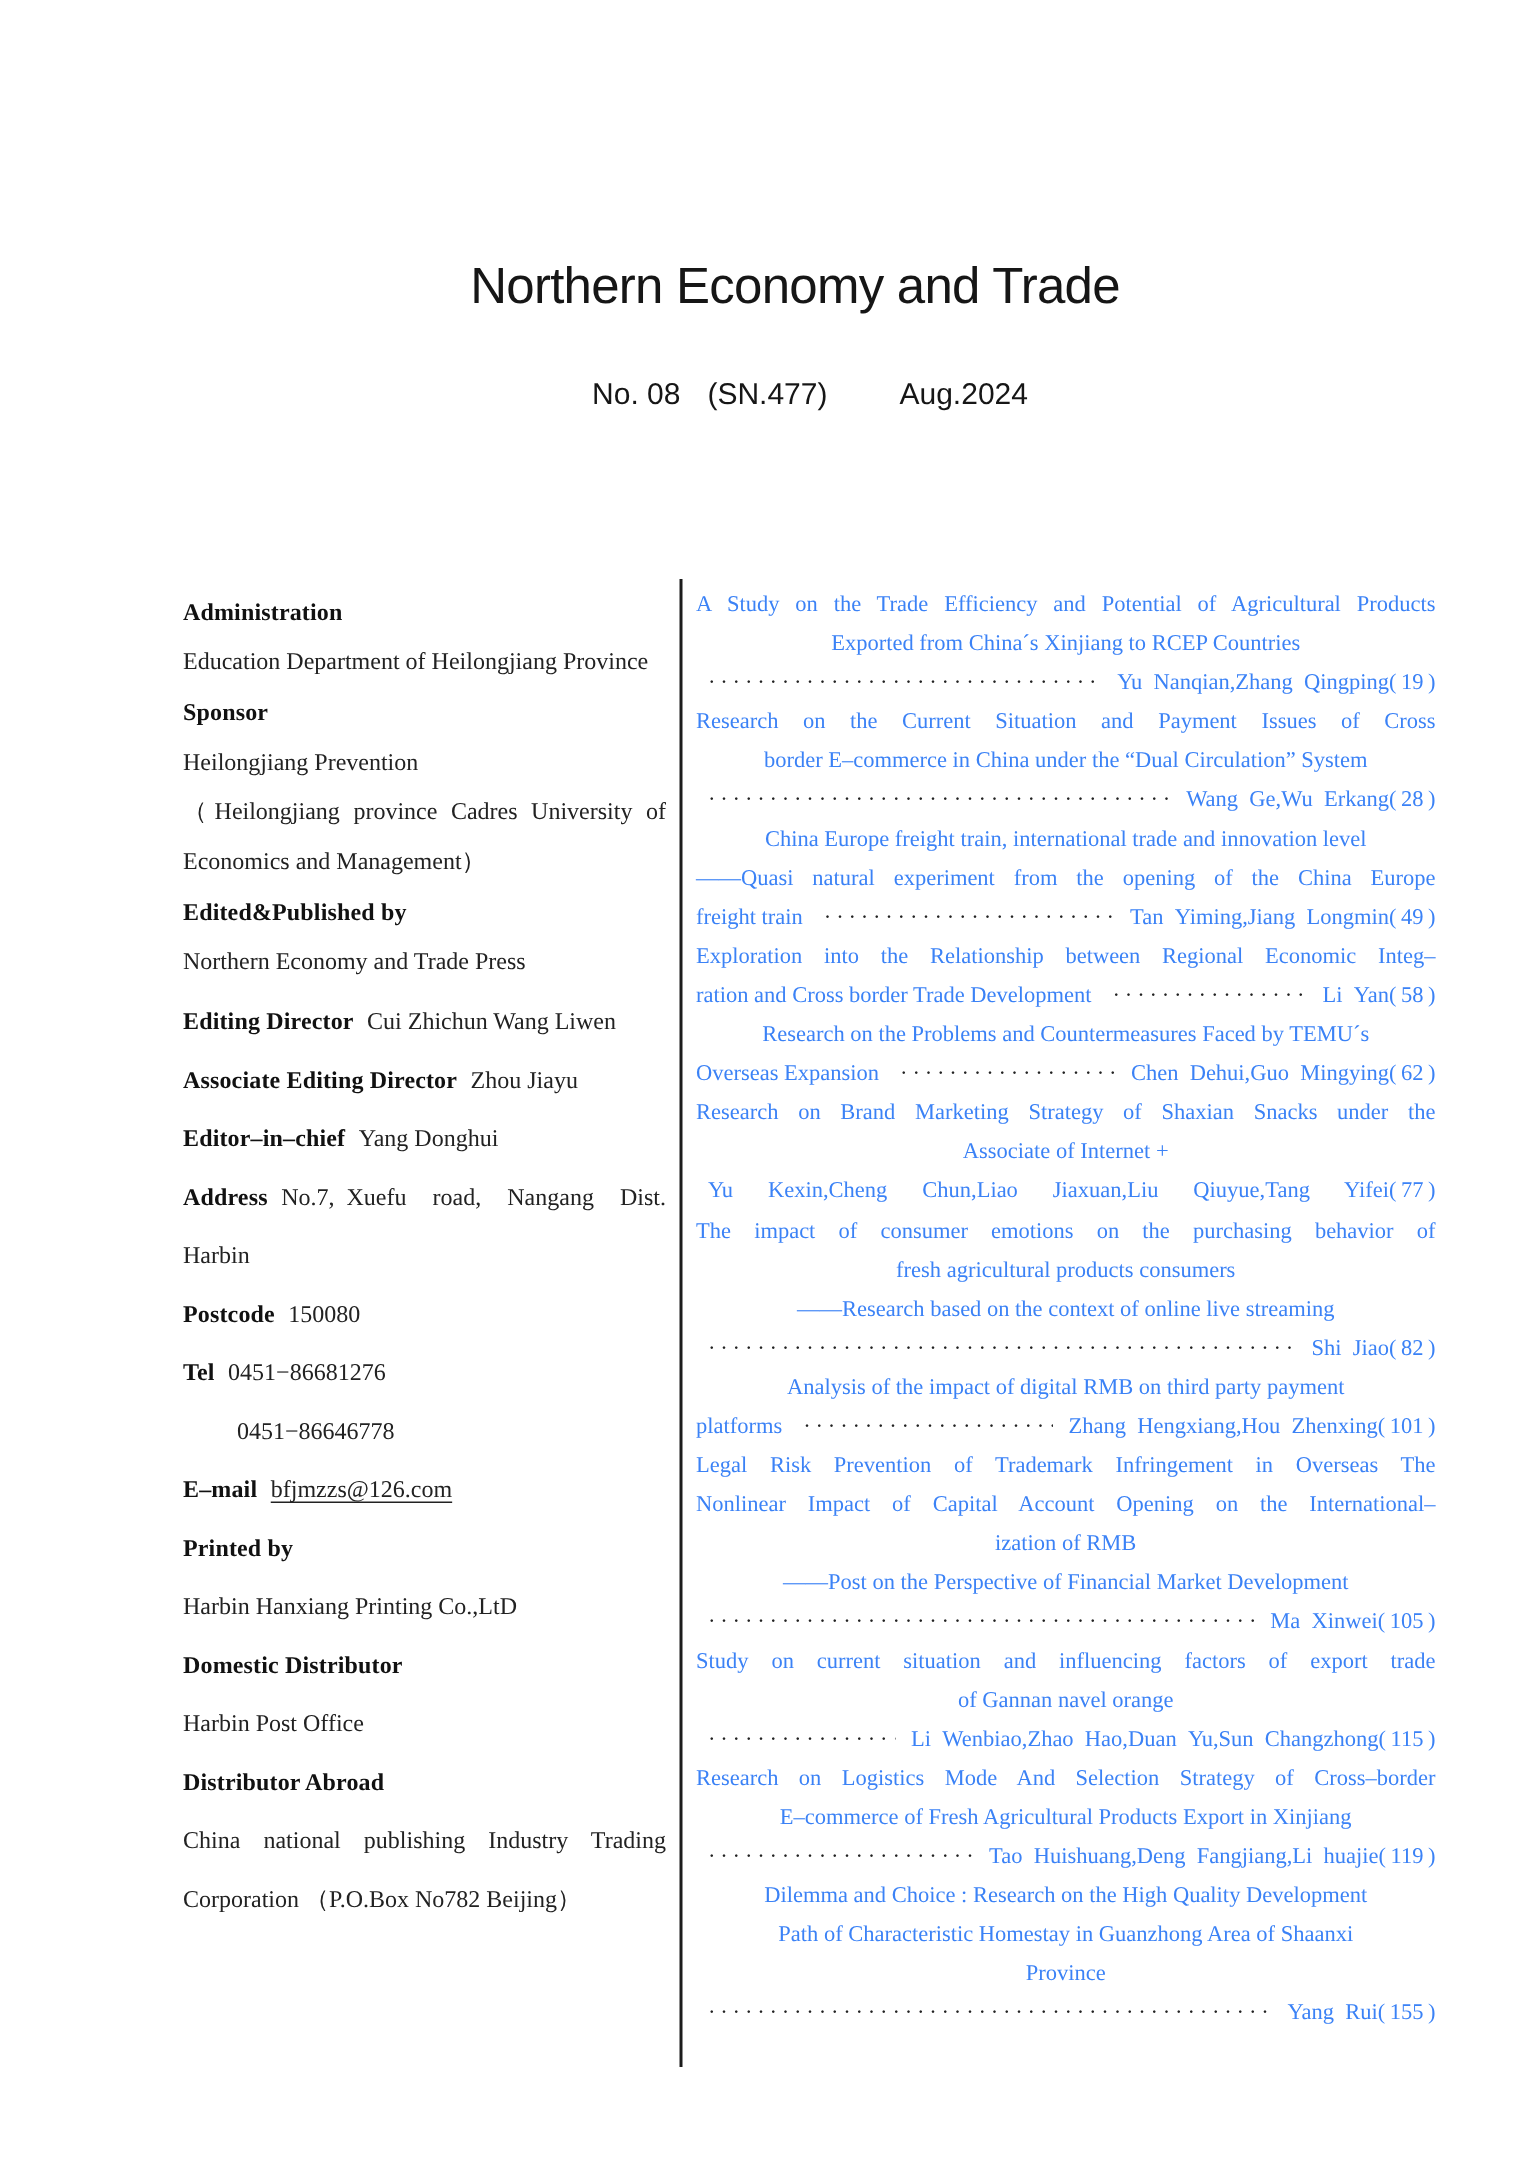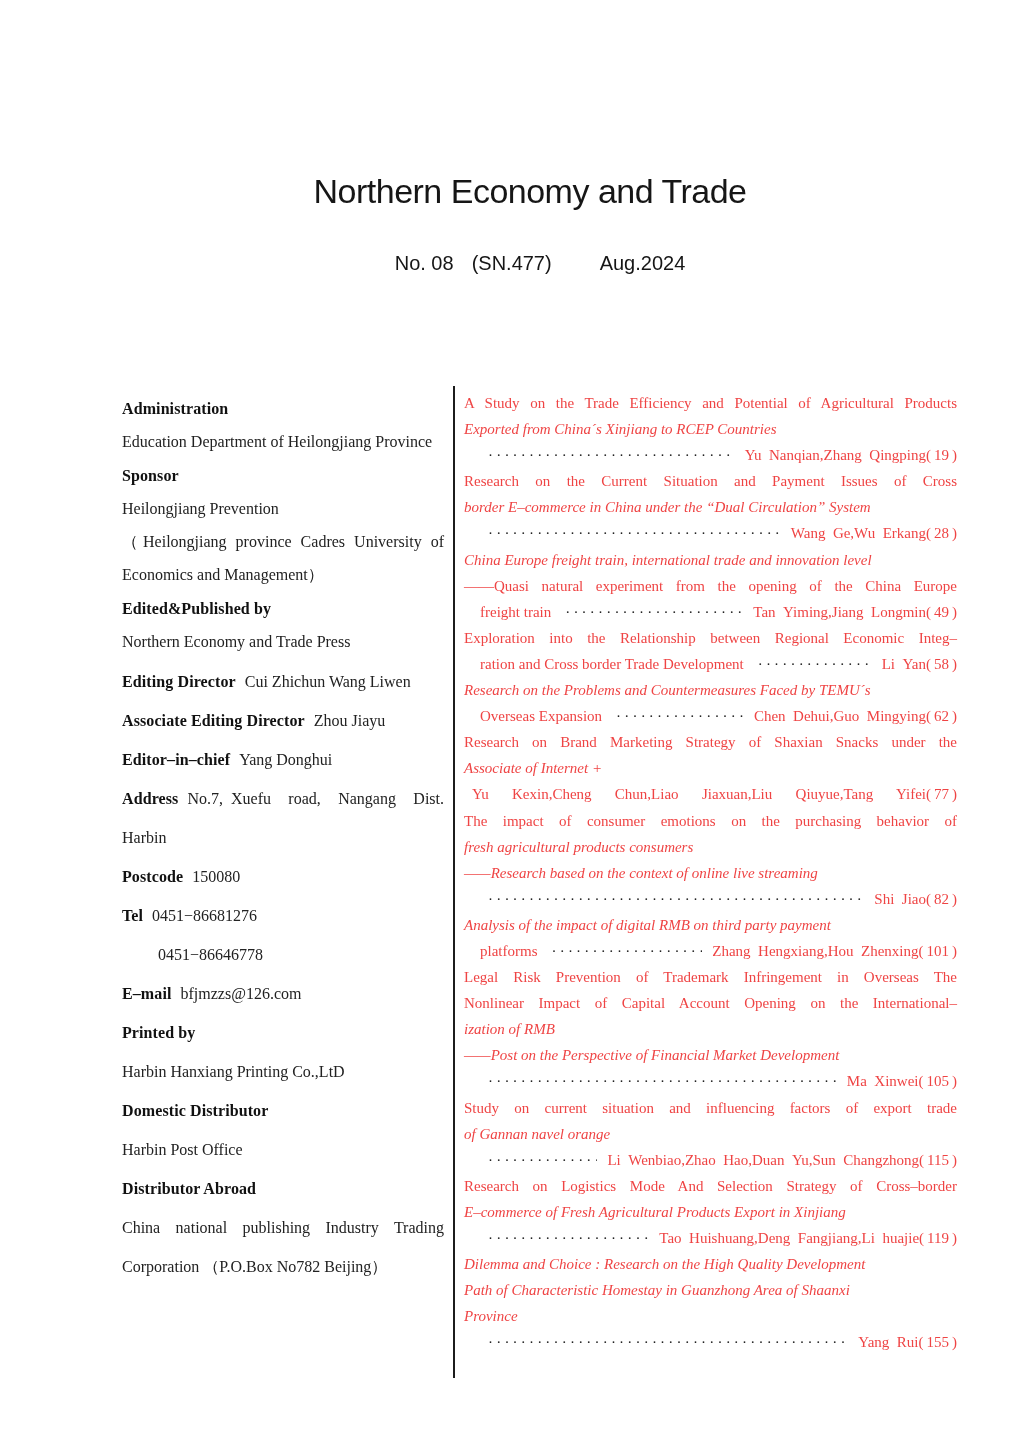--- a/index.html
+++ b/index.html
@@ -37,31 +37,31 @@
   .pub-top{line-height:33.3px;}
   .pub-bottom{line-height:39px;margin-top:4px;}
   .pub-block{text-align:justify;}
   .pub-block.nowrap{white-space:nowrap;text-align:left;}
   .pub-block.indent{padding-left:36px;}
   .pub-label{
     font-family:Liberation Serif, serif;font-weight:700;font-size:16px;
     color:#111;margin-right:9px;letter-spacing:0.1px;
   }
   .pub-value{font-family:"Liberation Serif",serif;}
-  .pub-value.underline{text-underline-offset:3px;}
+  .pub-value.underline{text-decoration:underline;text-underline-offset:3px;}
   
   .toc-panel{
     position:absolute;left:464px;top:390px;width:493px;
-    font-size:15px;line-height:26.1px;color:#ef4444;
+    font-size:15px;line-height:26.1px;color:#3b82f6;
   }
   .toc-line{min-height:26.1px;}
-  .toc-line.left{text-align:left;white-space:nowrap;font-style:italic;}
+  .toc-line.left{text-align:center;white-space:nowrap;}
   .toc-line.fill{text-align:justify;text-align-last:justify;}
   .toc-line.fill-indent{text-align:justify;text-align-last:justify;padding-left:8px;}
-  .toc-line.leader{display:flex;align-items:baseline;margin-left:16px;}
+  .toc-line.leader{display:flex;align-items:baseline;}
   .toc-line.leader .pre{white-space:nowrap;margin-right:6px;}
   .toc-line.leader .dots{
     flex:1 1 auto;overflow:hidden;white-space:nowrap;
     letter-spacing:3.2px;margin-left:8px;color:#222;
   }
   .toc-line.leader .dots::after{
     content:"····················································································································";
   }
   .toc-line.leader .tail{white-space:nowrap;margin-left:10px;}
 </style>

